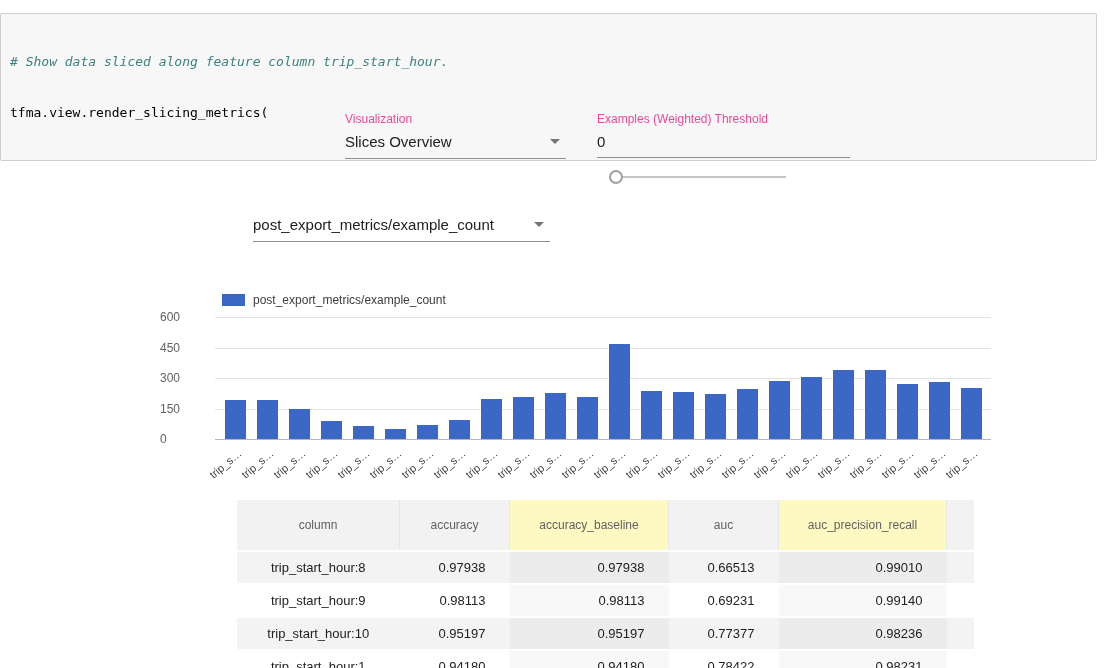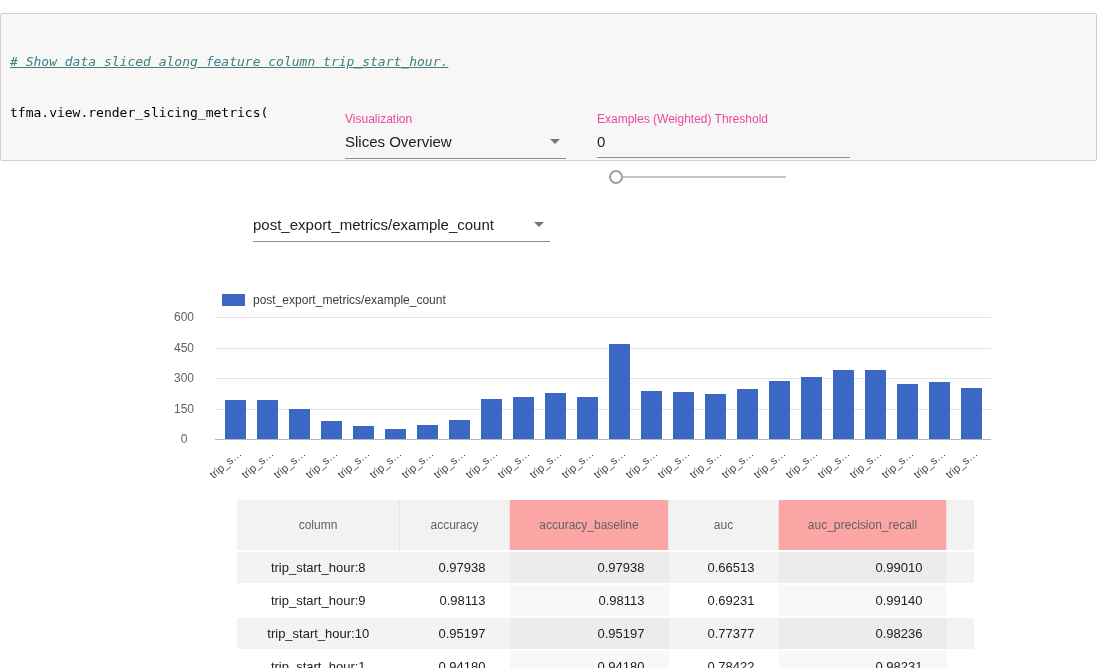--- a/index.html
+++ b/index.html
@@ -5,21 +5,21 @@
   html,body { margin:0; padding:0; background:#ffffff; font-family:"Liberation Sans", sans-serif; }
   .page { position:relative; width:1111px; height:668px; overflow:hidden; background:#ffffff; }
 
   
   .cell { position:absolute; left:0; top:13px; right:14px; display:flex; align-items:stretch; }
   .prompt { width:112px; box-sizing:border-box; text-align:right; padding-right:10px; padding-top:7px;
             font-family:"DejaVu Sans Mono", monospace; font-size:13px; color:#303f9f; }
   .code-box { flex:1; background:#f7f7f7; border:1px solid #cfcfcf; border-radius:2px;
               padding:5px 9px; font-family:"DejaVu Sans Mono", monospace; font-size:13px;
               line-height:17px; color:#000; white-space:pre; overflow:hidden; }
-  .tok-comment { color:#408080; font-style:italic;text-decoration:underline; }
+  .tok-comment { color:#408080; font-style:italic; }
   .tok-string  { color:#ba2121; }
 
   
   .ctl { position:absolute; }
   .ctl-label { font-size:12px; color:#ec4899; line-height:14px; }
   .dropdown { position:relative; margin-top:4px; padding:3px 0 7px 0; border-bottom:1px solid #8f8f8f; cursor:pointer; }
   .ctl-value { font-size:15px; color:#212121; }
   .arrow { position:absolute; right:6px; top:9px; width:0; height:0;
            border-left:5px solid transparent; border-right:5px solid transparent; border-top:5px solid #757575; }
   #viz { left:345px; top:112px; width:221px; }
@@ -35,34 +35,34 @@
 
   
   #legend { position:absolute; left:222px; top:293px; display:flex; align-items:center; }
   .swatch { width:23px; height:12px; display:inline-block; }
   .legend-text { margin-left:8px; font-size:12px; color:#3c3c3c; }
 
   #chart { position:absolute; left:215px; top:317px; width:776px; height:122px; }
   .gridline { position:absolute; left:0; right:0; height:1px; background:#e3e3e3; }
   .gridline.baseline { background:#b7b7b7; }
   #yaxis { position:absolute; left:160px; top:317px; width:48px; height:122px; }
-  .ytick { position:absolute; right:0; width:48px; text-align:center; font-size:12px; color:#616161; height:14px; line-height:14px; }
+  .ytick { position:absolute; right:0; width:48px; text-align:left; font-size:12px; color:#616161; height:14px; line-height:14px; }
   #bars { position:absolute; left:10px; top:0; height:122px; display:flex; align-items:flex-end; gap:11px; }
   .bar { width:21px; }
   #xaxis { position:absolute; left:215px; top:441px; width:790px; height:44px; }
   .xlabel { position:absolute; top:6px; width:62px; text-align:right; font-size:11px; color:#424242;
             white-space:nowrap; transform:rotate(-40deg); transform-origin:100% 0; }
 
   
   #tablewrap { position:absolute; left:237px; top:500px; width:737px; height:168px; overflow:hidden; }
   table.metrics { border-collapse:collapse; width:765px; table-layout:fixed; }
   .metrics th { height:50px; font-weight:400; font-size:12px; color:#616161; background:#f2f2f2;
                 text-align:center; padding:0 6px; border-bottom:2px solid #fff; border-left:1px solid #e6e6e6; }
   .metrics th:first-child { border-left:none; }
-  .metrics th:nth-child(3), .metrics th:nth-child(5) { background:#fca5a5; }
+  .metrics th:nth-child(3), .metrics th:nth-child(5) { background:#fef9c3; }
   .metrics th:nth-child(1){width:150px} .metrics th:nth-child(2){width:97px}
   .metrics th:nth-child(3){width:146px} .metrics th:nth-child(4){width:97px}
   .metrics th:nth-child(5){width:155px} .metrics th:nth-child(6){width:120px}
   .metrics td { height:29px; font-size:13px; color:#212121; border-bottom:2px solid #fff; }
   .metrics td.num { text-align:right; padding-right:24px; }
   .metrics td.feat { text-align:center; }
   .metrics tbody tr:nth-child(odd) td { background:#f3f3f3; }
   .metrics tbody tr:nth-child(odd) td:nth-child(3),
   .metrics tbody tr:nth-child(odd) td:nth-child(5) { background:#ececec; }
   .metrics tbody tr:nth-child(even) td { background:#ffffff; }

